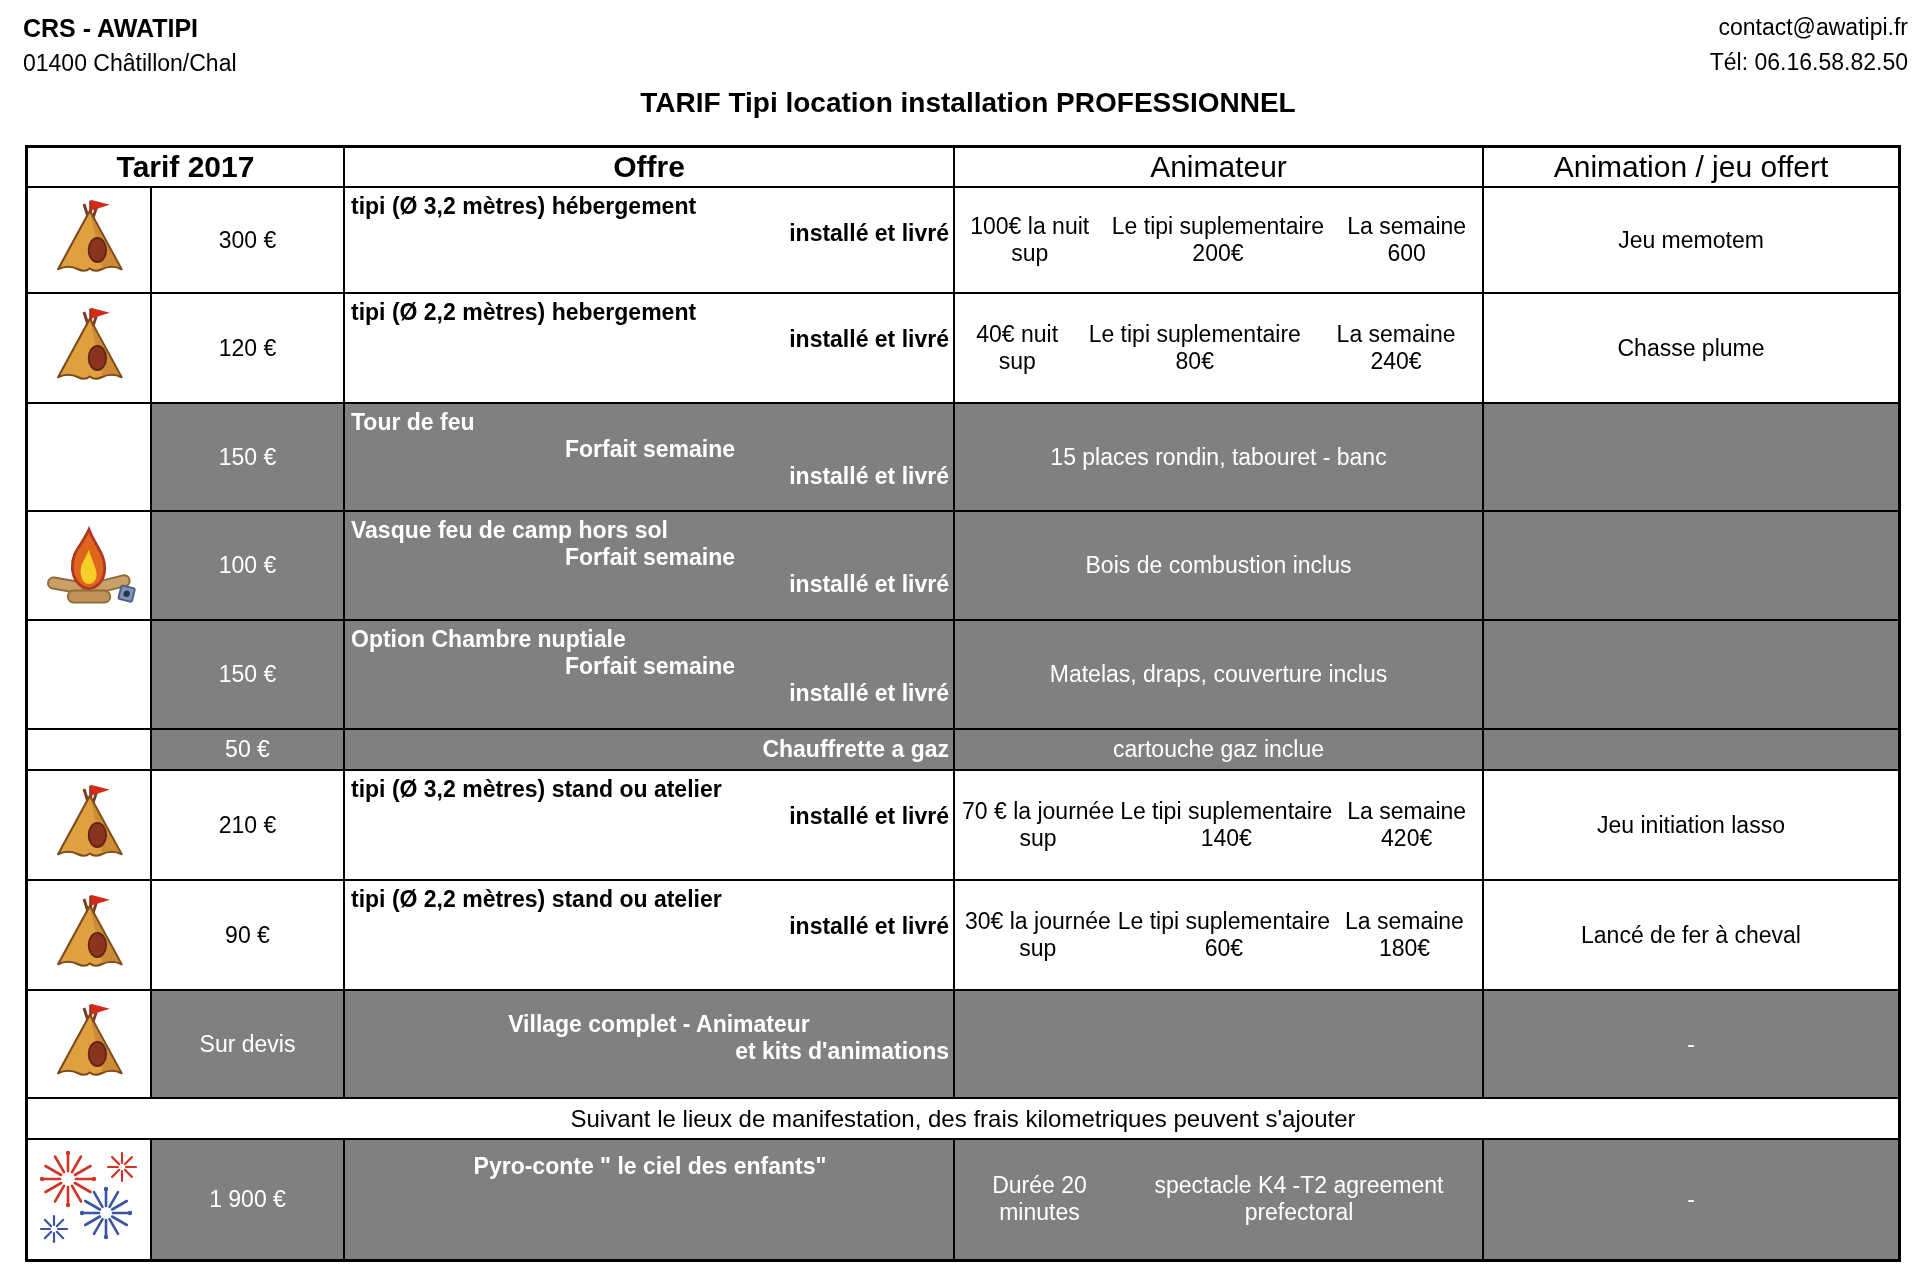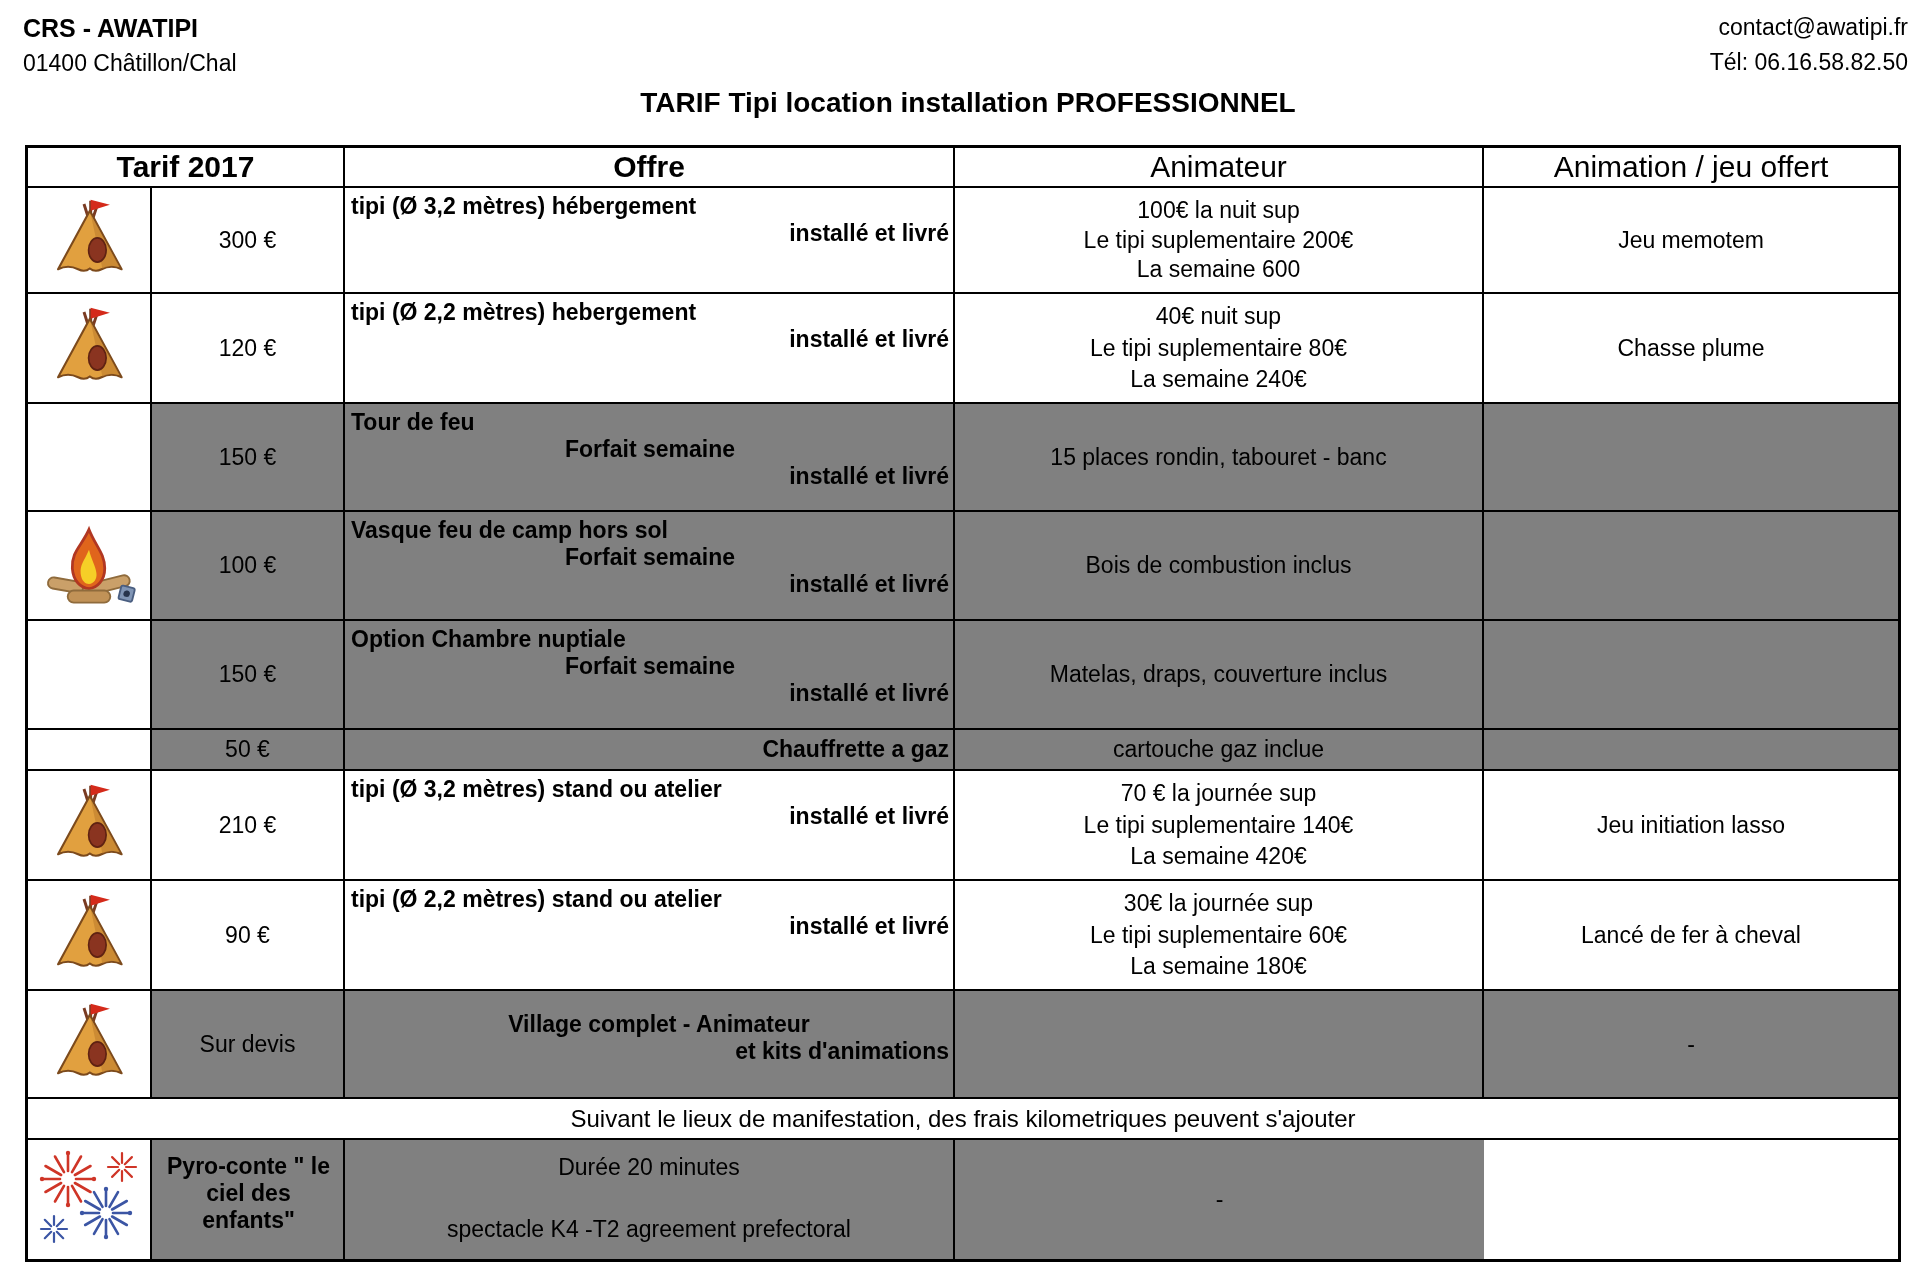--- a/index.html
+++ b/index.html
@@ -18,38 +18,38 @@
     grid-template-columns:124px 193px 610px 529px 414px;
     grid-template-rows:40px 106px 110px 108px 109px 109px 41px 110px 110px 108px 41px 119px;
     border:3px solid #000;
     width:1870px;
   }
   .cell{border-right:2px solid #000;border-bottom:2px solid #000;box-sizing:border-box;font-size:23px;overflow:hidden;background:#fff;}
   .nr{border-right:none;}
   .nb{border-bottom:none;}
   .span2{grid-column:span 2;}
   .span5{grid-column:1 / -1;}
-  .gray{background:#808080;color:#000000;}
+  .gray{background:#808080;color:#ffffff;}
   .bold{font-weight:700;}
 
   .c-head{display:flex;align-items:center;justify-content:center;font-size:30px;}
   .c-icon{display:flex;align-items:center;justify-content:center;}
   .c-price{display:flex;align-items:center;justify-content:center;}
   .c-anim{display:flex;align-items:center;justify-content:center;text-align:center;}
 
   .c-offre{display:flex;flex-direction:column;justify-content:flex-start;padding:5px 4px 6px 6px;font-weight:700;}
   .line-left{text-align:left;}
   .line-center{text-align:center;}
   .line-right{text-align:right;}
 
   .c-offre.single{justify-content:center;}
   .c-offre.village{padding-top:20px;padding-bottom:14px;padding-left:24px;}
   .c-offre.pyro{justify-content:flex-start;padding-top:13px;}
 
-  .c-comp{display:flex;flex-direction:column;justify-content:space-between;align-items:center;text-align:center;padding:9px 4px;}
+  .c-comp{display:flex;flex-direction:row;justify-content:space-between;align-items:center;text-align:center;padding:9px 4px;}
   .c-comp.single{justify-content:center;}
   .c-comp.pyro{padding:14px 4px 16px;}
 
   .c-note{display:flex;align-items:center;justify-content:center;font-size:24px;}
 
   .ic-tipi{width:84px;height:92px;}
   .ic-fire{width:102px;height:88px;}
   .ic-fw{width:110px;height:110px;}
 </style>
 </head>
@@ -295,20 +295,21 @@
   <div class="cell c-comp gray"></div>
   <div class="cell c-anim gray nr">-</div>
 
   <div class="cell c-note span5 nr">Suivant le lieux de manifestation, des frais kilometriques peuvent s'ajouter</div>
 
   <div class="cell c-icon nb">
       <svg class="ic-fw">
         <use href="#sym-fireworks"></use>
       </svg>
     </div>
+  <div class="cell c-price gray nb">1 900 €</div>
   <div class="cell c-offre gray pyro nb">
     <div class="line-center">Pyro-conte " le ciel des enfants"</div>
   </div>
   <div class="cell c-comp gray pyro nb">
     <div>Durée 20 minutes</div>
     <div>spectacle K4 -T2 agreement prefectoral</div>
   </div>
   <div class="cell c-anim gray nr nb">-</div>
 
 </div>

